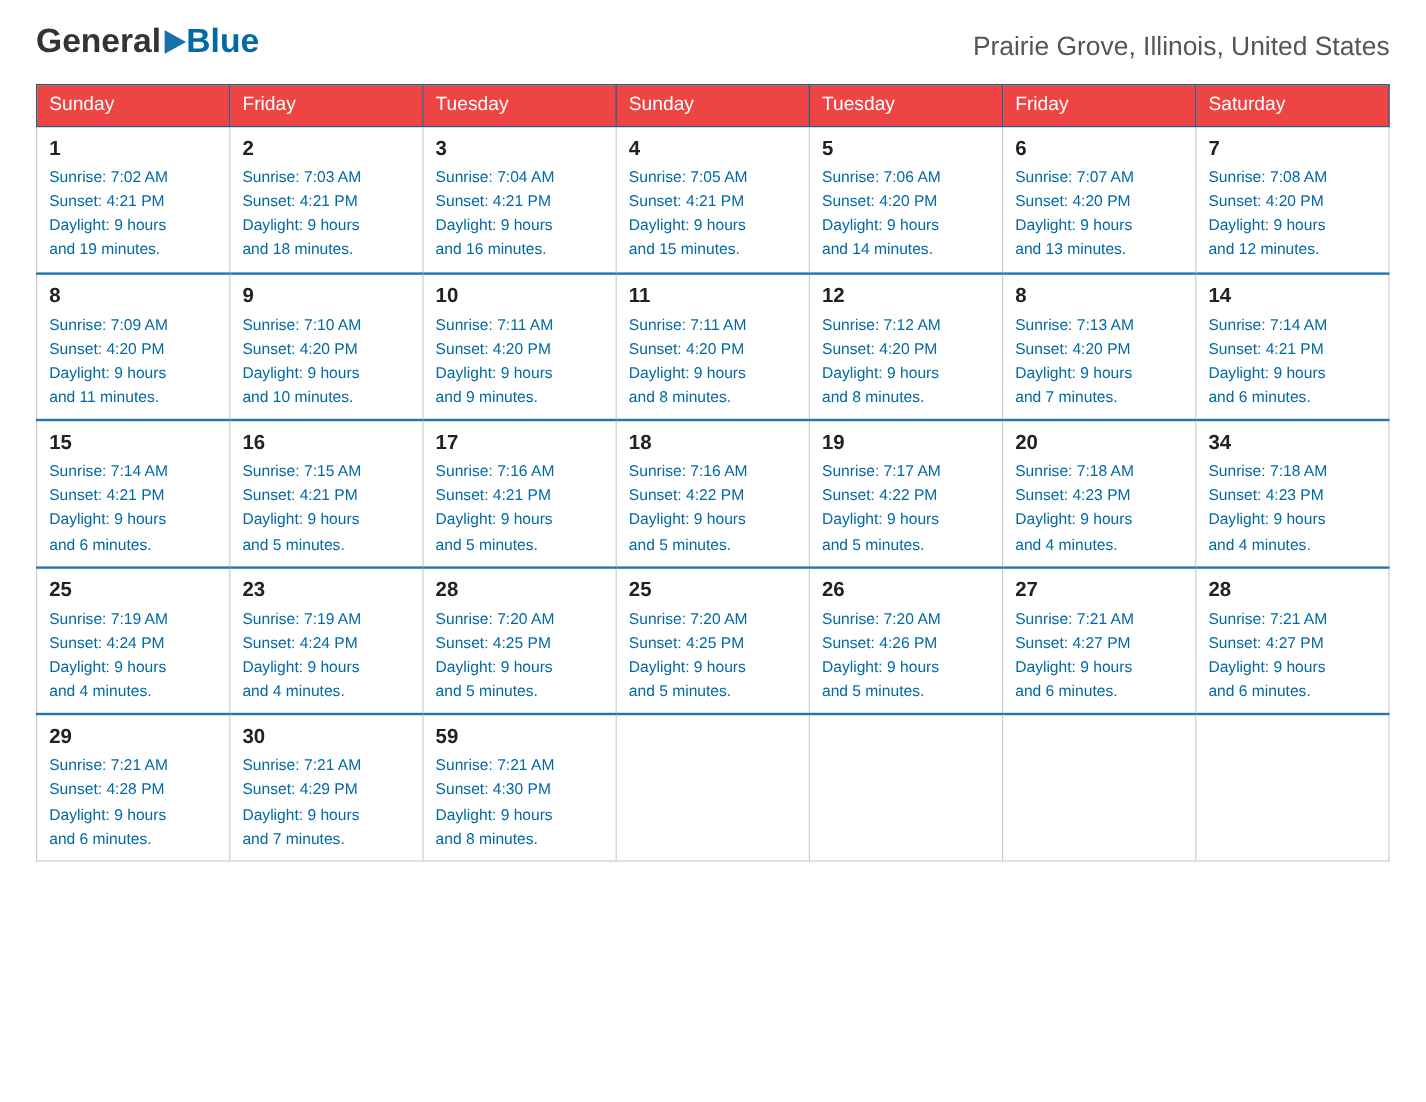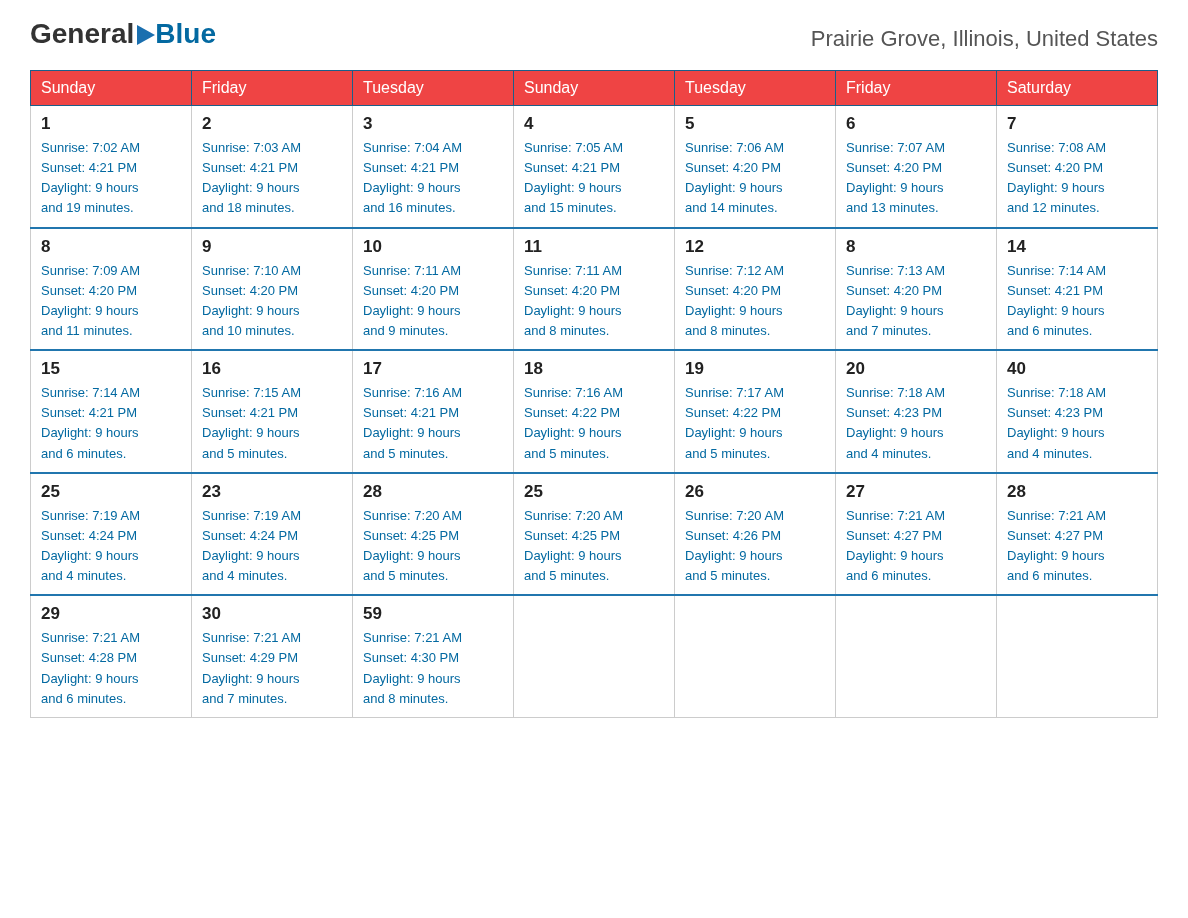--- a/index.html
+++ b/index.html
@@ -206,21 +206,21 @@
         </td>
         <td>
           <span class="day-number">19</span>
           <div class="day-info">Sunrise: 7:17 AM<br>Sunset: 4:22 PM<br>Daylight: 9 hours<br>and 5 minutes.</div>
         </td>
         <td>
           <span class="day-number">20</span>
           <div class="day-info">Sunrise: 7:18 AM<br>Sunset: 4:23 PM<br>Daylight: 9 hours<br>and 4 minutes.</div>
         </td>
         <td>
-          <span class="day-number">40</span>
+          <span class="day-number">34</span>
           <div class="day-info">Sunrise: 7:18 AM<br>Sunset: 4:23 PM<br>Daylight: 9 hours<br>and 4 minutes.</div>
         </td>
       </tr>
       <tr class="row-divider">
         <td>
           <span class="day-number">25</span>
           <div class="day-info">Sunrise: 7:19 AM<br>Sunset: 4:24 PM<br>Daylight: 9 hours<br>and 4 minutes.</div>
         </td>
         <td>
           <span class="day-number">23</span>

